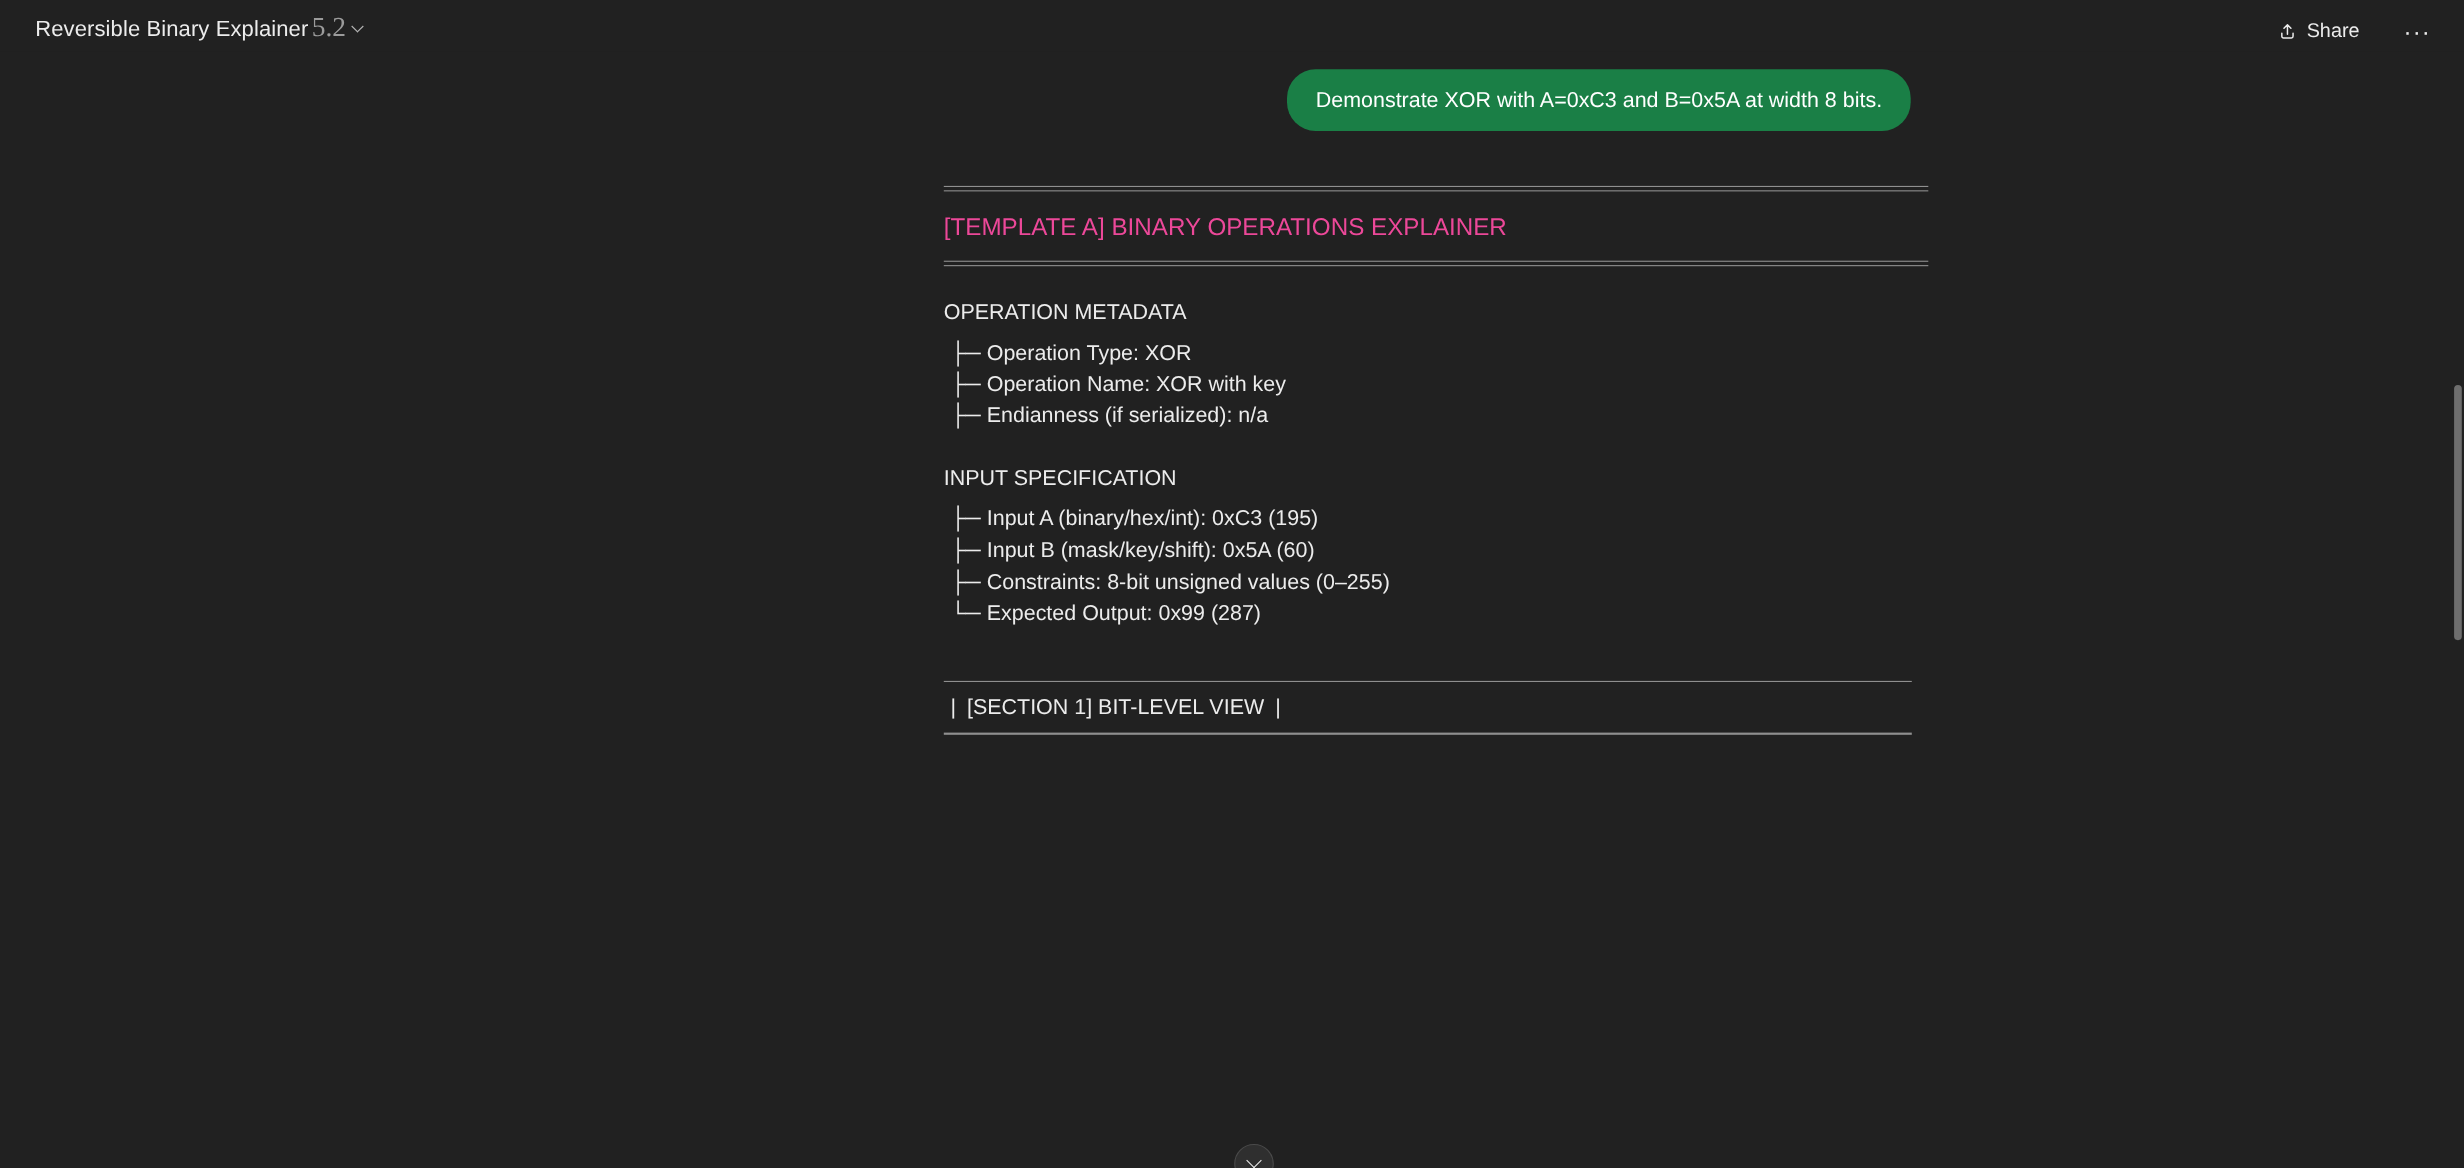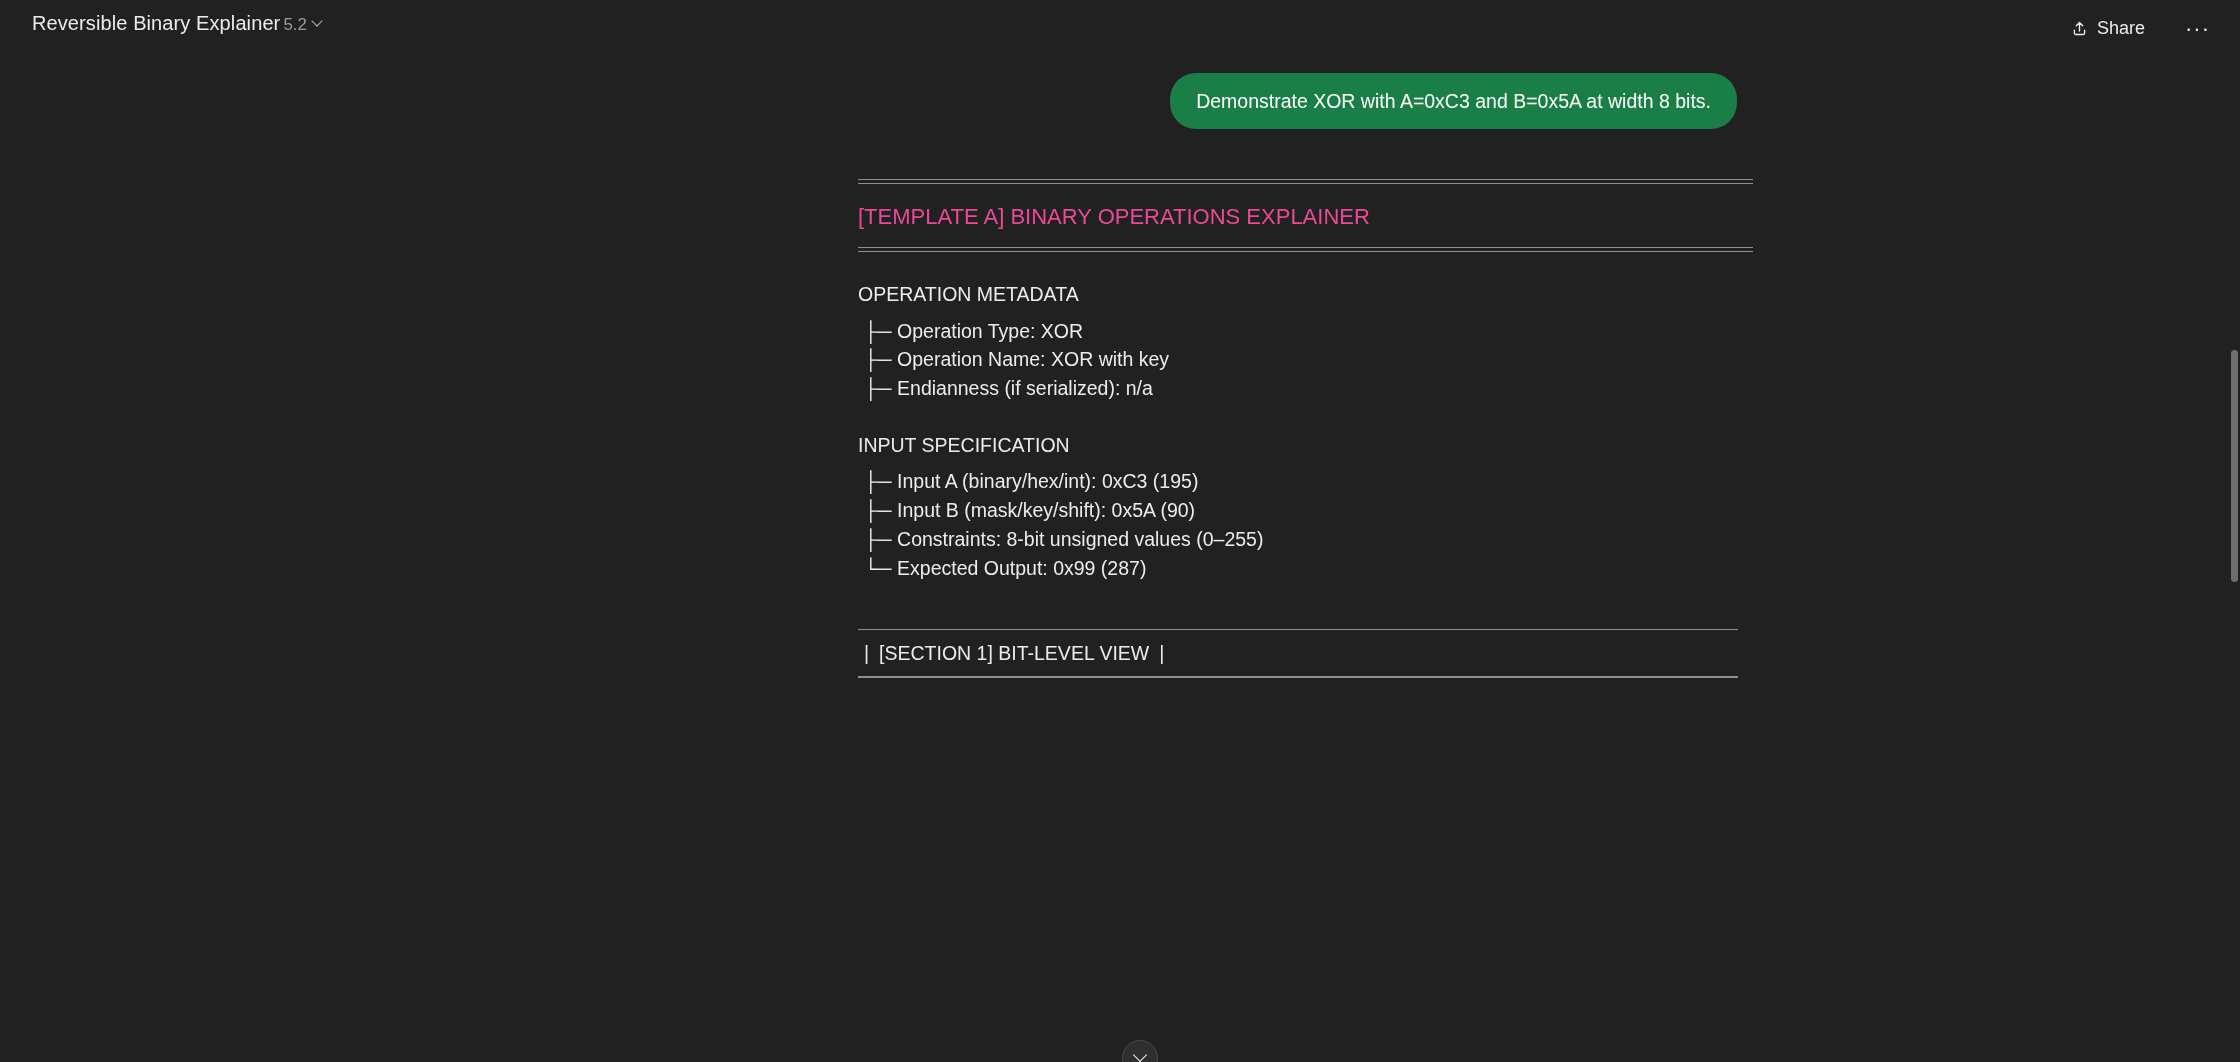--- a/index.html
+++ b/index.html
@@ -39,22 +39,23 @@
     gap: 3px;
     height: 100%;
     padding-top: 12px;
   }
   .app-title {
     font-size: 20px;
     color: #ececec;
     letter-spacing: 0.1px;
   }
   .app-version {
-    font-size: 17px;
+    font-size: 25px;
     color: #9b9b9b;
+    font-family: Liberation Serif, serif;
   }
   .chev {
     display: inline-block;
     width: 12px;
     height: 12px;
     position: relative;
     margin-left: 2px;
     top: -2px;
   }
   .chev::before {
@@ -91,21 +92,21 @@
     line-height: 1;
     padding: 4px 8px;
     border-radius: 8px;
     cursor: pointer;
     letter-spacing: 1px;
   }
 
   
   .convo {
     position: absolute;
-    top: 48px; left: 0;
+    top: 38px; left: 0;
     width: 2240px;
     height: 1015px;
     overflow: hidden;
   }
   .convo-inner {
     width: 1580px;
     margin: 0 auto;
     padding-top: 25px;
     position: relative;
     left: -113px;
@@ -315,21 +316,21 @@
             <div class="tree-line">├─ Operation Type: XOR</div>
             <div class="tree-line">├─ Operation Name: XOR with key</div>
             <div class="tree-line">├─ Endianness (if serialized): n/a</div>
           </div>
 
           <div class="section-gap"></div>
 
           <div>
             <div class="sec-head">INPUT SPECIFICATION</div>
             <div class="tree-line">├─ Input A (binary/hex/int): 0xC3 (195)</div>
-            <div class="tree-line">├─ Input B (mask/key/shift): 0x5A (90)</div>
+            <div class="tree-line">├─ Input B (mask/key/shift): 0x5A (60)</div>
             <div class="tree-line">├─ Constraints: 8-bit unsigned values (0–255)</div>
             <div class="tree-line">└─ Expected Output: 0x99 (287)</div>
           </div>
 
           <div class="boxbar">
             <div class="top-seg"></div>
             <div class="mid">
               <span class="bar">|</span>
               <span>[SECTION 1] BIT-LEVEL VIEW</span>
               <span class="bar">|</span>

